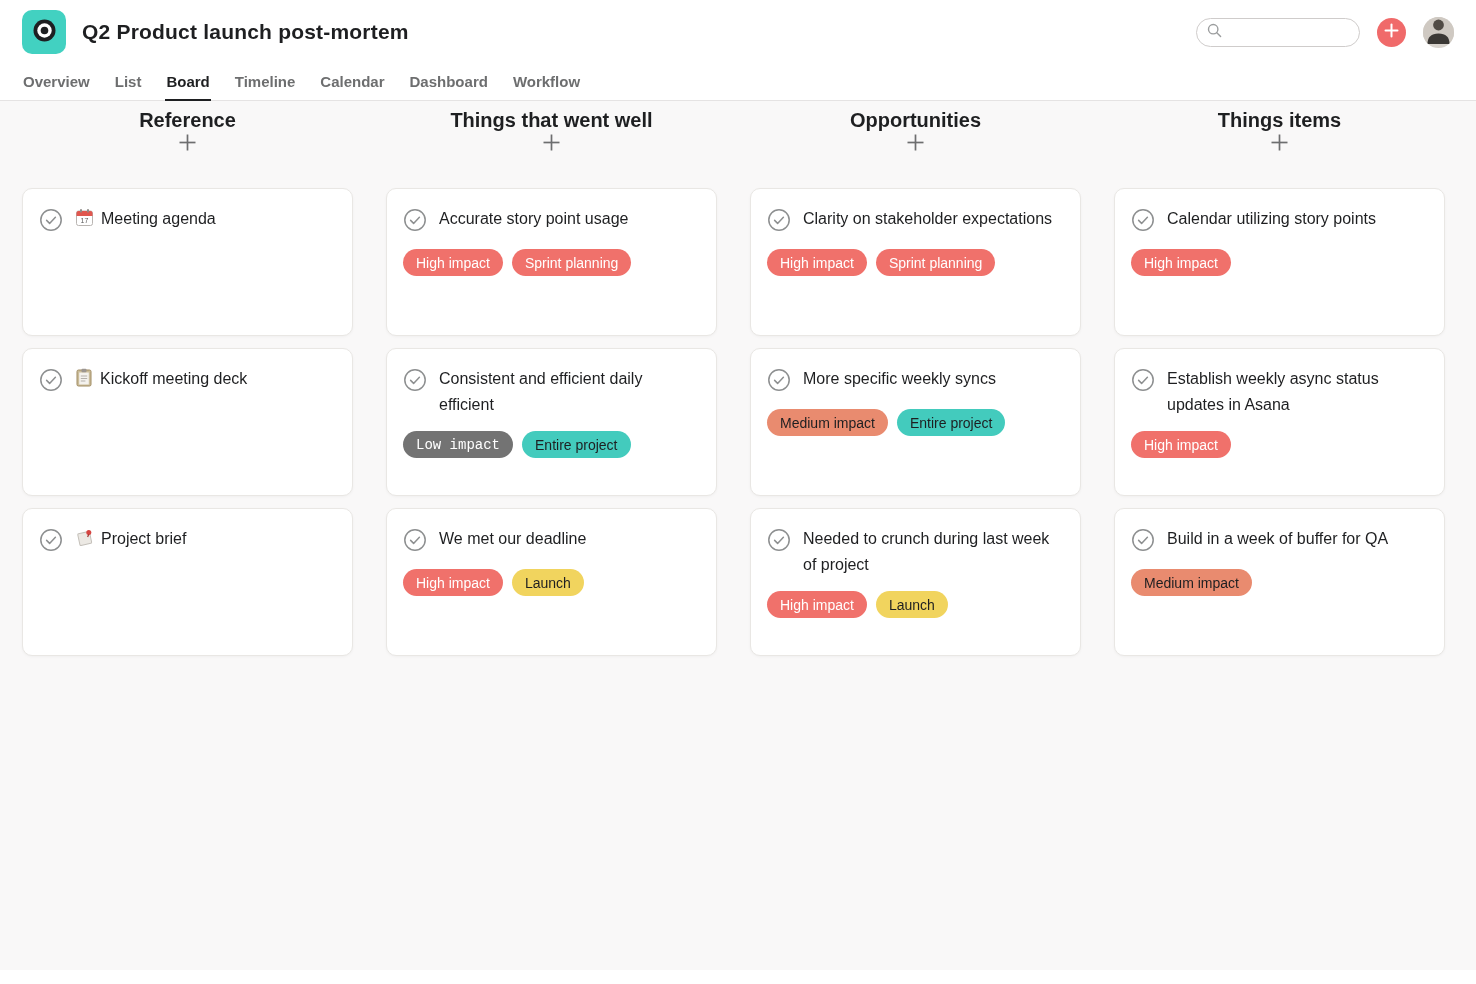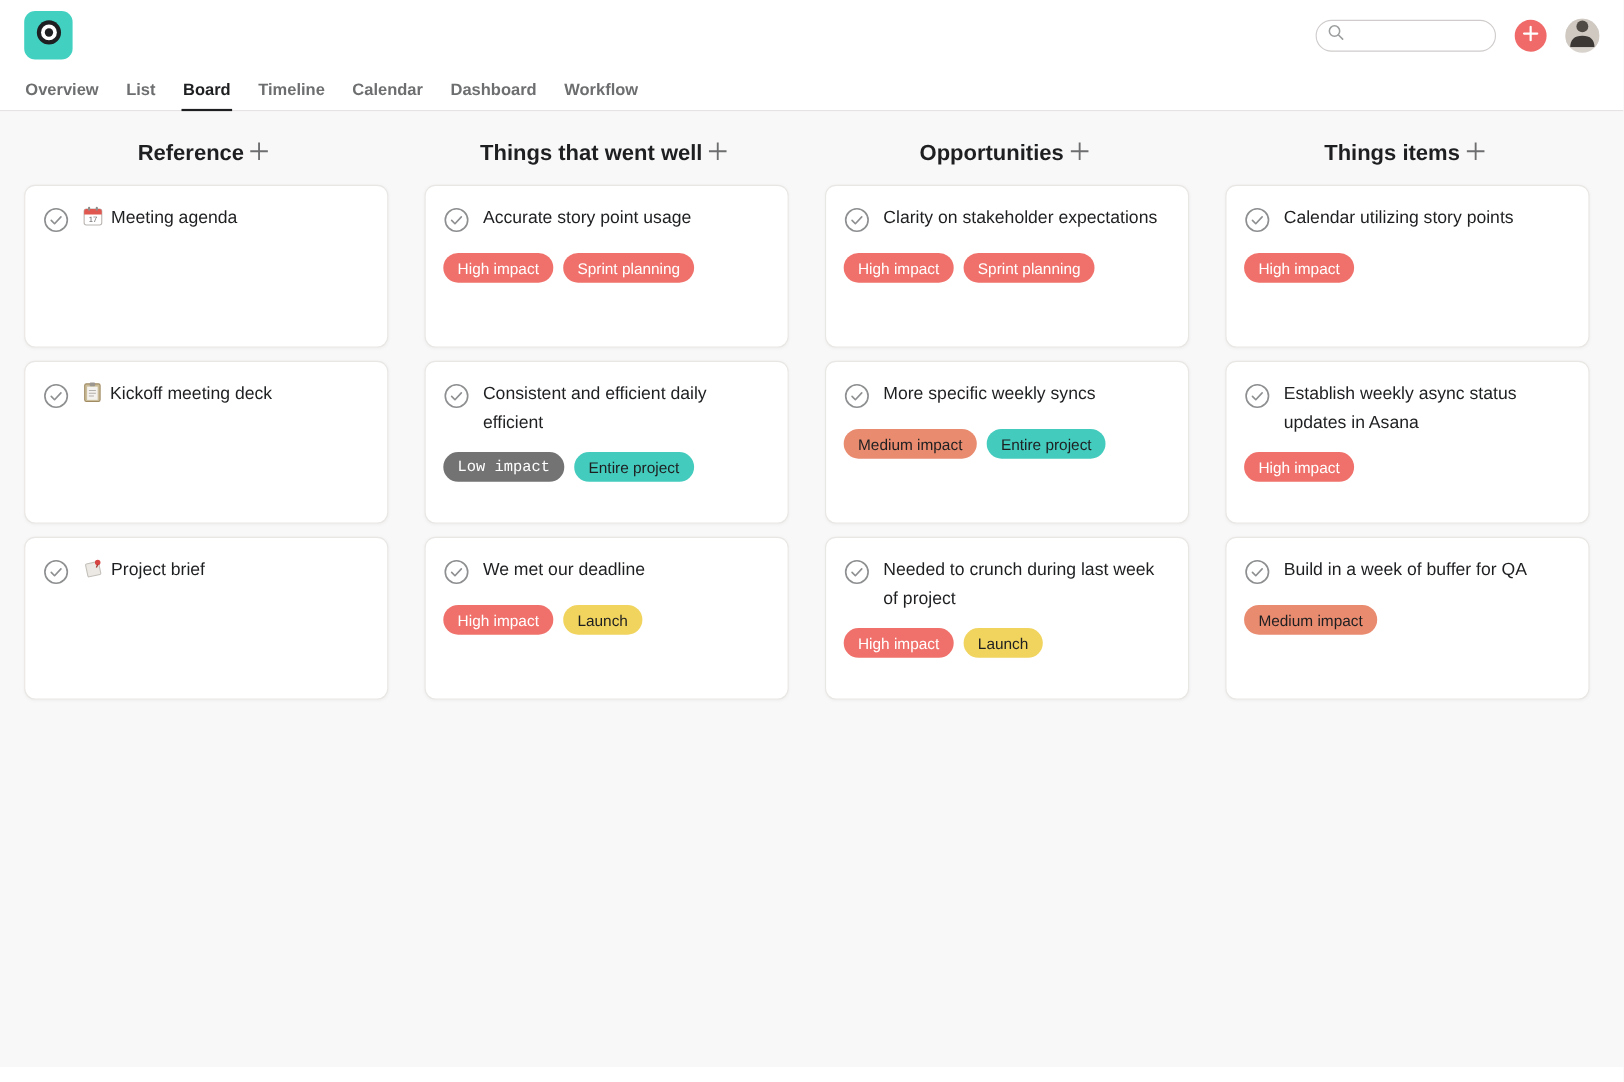--- a/index.html
+++ b/index.html
@@ -94,23 +94,24 @@
     border-bottom-color: #1e1f21;
   }
   
   .board {
     display: flex;
     gap: 33px;
     padding: 21px 22px 0 22px;
   }
   .column { width: 331px; flex: none; }
   .column-header {
-    display: flex; align-items: center; justify-content: center;
+    display: flex; align-items: center; justify-content: flex-end;
     height: 34px;
-    margin-bottom: 12px;
+    margin-bottom: 32px;
+    flex-direction: column;
   }
   .column-title { font-size: 20px; font-weight: 700; }
   .column-add-btn {
     background: none; border: none; cursor: pointer;
     color: #6d6e6f;
     display: flex; align-items: center; justify-content: center;
     width: 28px; height: 28px;
   }
   .card {
     background: #ffffff;
@@ -172,20 +173,21 @@
 
 <header class="app-header">
   <div class="header-top">
     <div class="logo">
       <span><svg width="25" height="25" viewBox="0 0 25 25">
             <circle cx="12.5" cy="12.5" r="11" fill="#1e1f21"></circle>
             <circle cx="12.5" cy="12.5" r="7.2" fill="#ffffff"></circle>
             <circle cx="12.5" cy="12.5" r="3.8" fill="#1e1f21"></circle>
           </svg></span>
     </div>
+    <h1 class="page-title">Q2 Product launch post-mortem</h1>
     <div class="header-right">
       <div class="search-box">
         <span><svg width="15" height="15" viewBox="0 0 15 15">
               <circle cx="6.2" cy="6.2" r="4.7" fill="none" stroke="#9b9d9e" stroke-width="1.4"></circle>
               <line x1="9.8" y1="9.8" x2="13.6" y2="13.6" stroke="#9b9d9e" stroke-width="1.4" stroke-linecap="round"></line>
             </svg></span>
         <input type="text" placeholder="" style="">
       </div>
       <button class="add-btn">
         <span><svg width="15" height="15" viewBox="0 0 15 15">

